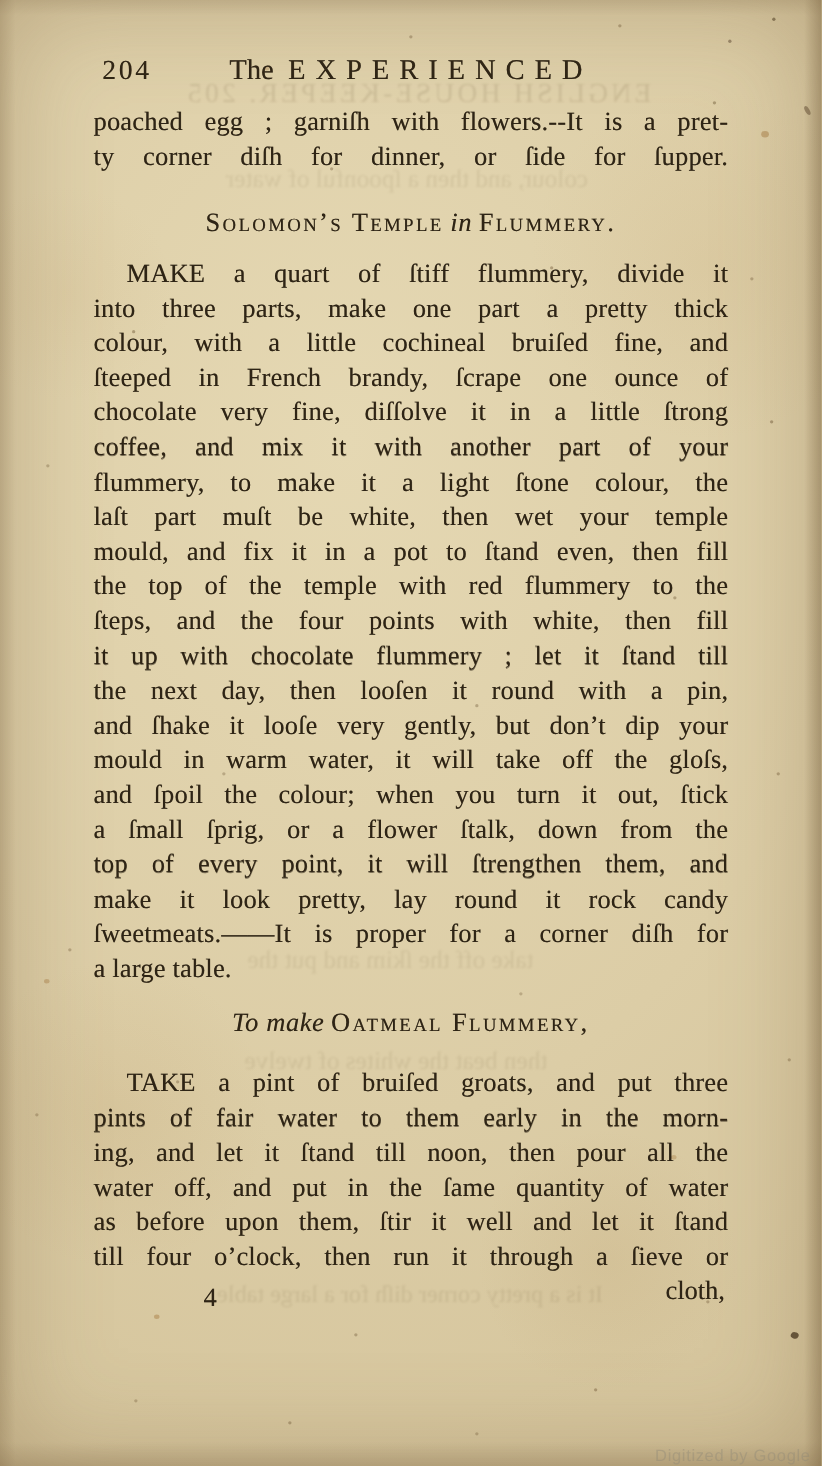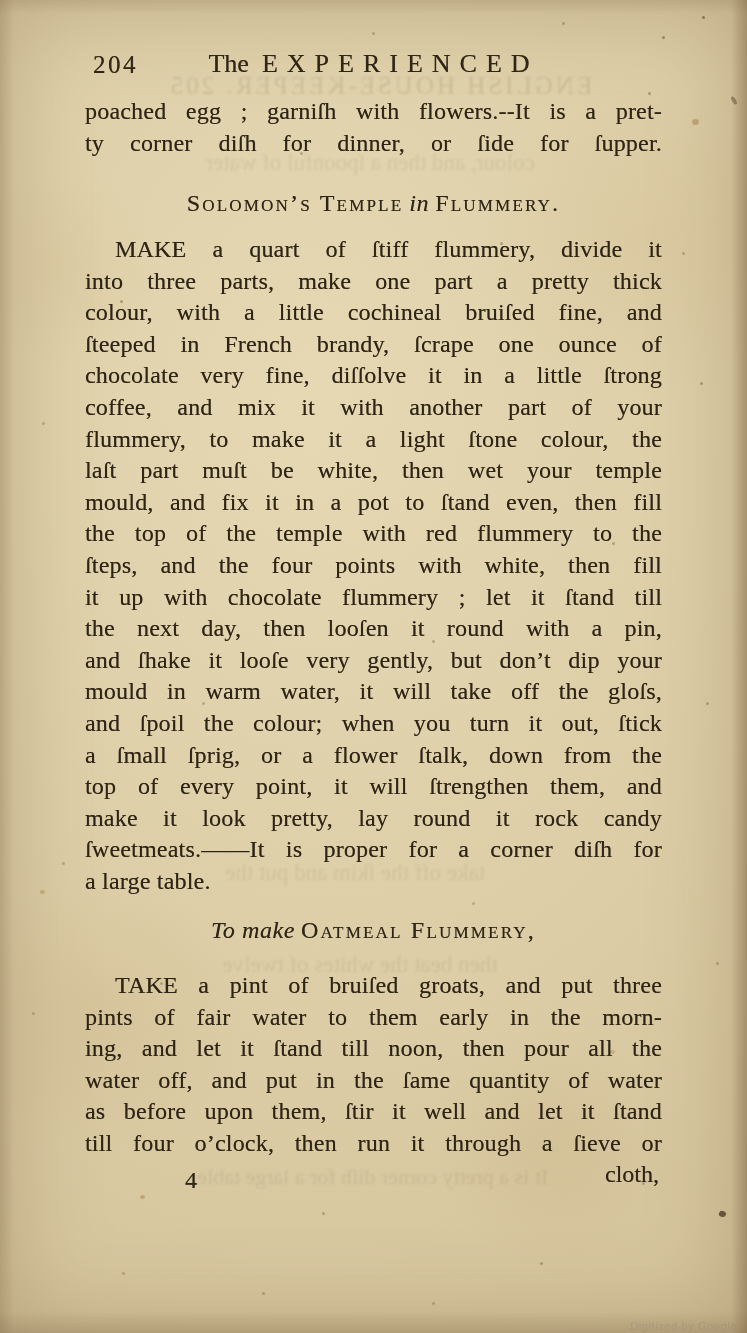--- a/index.html
+++ b/index.html
@@ -86,21 +86,21 @@
   .fox { position:absolute; top:0; left:0; width:5px; height:4px; border-radius:50%; z-index:3; background:transparent; pointer-events:none;
     box-shadow:
       693px 120px 0 1px rgba(156,105,45,.40), 140px 1195px 0 0 rgba(156,105,45,.38),
       40px 890px 0 0 rgba(156,105,45,.35), 610px 1050px 0 0 rgba(156,105,45,.30),
       240px 60px 0 0 rgba(156,105,45,.30);
   }
   .ink-spot { position:absolute; left:719px; top:1211px; width:7px; height:6px; border-radius:55% 45% 60% 40%; background:rgba(62,46,26,.75); transform:rotate(24deg); z-index:3; }
   .ink-spot2 { position:absolute; left:732px; top:96px; width:4px; height:9px; border-radius:50%; background:rgba(70,52,30,.45); transform:rotate(-30deg); z-index:3; }
 
   
-  .watermark { position:absolute; right:10px; bottom:1px; z-index:7; font-family:"Liberation Sans", sans-serif; font-size:11px; color:#8e8877; opacity:.40; letter-spacing:.6px; }
+  .watermark { position:absolute; right:10px; bottom:1px; z-index:7; font-family:"Liberation Sans", sans-serif; font-size:15px; color:#8e8877; opacity:.40; letter-spacing:.6px; }
 </style>
 </head>
 <body>
 
 <div class="page">
   <div class="mottle"></div>
 
   <div class="ghost ghost-header">ENGLISH HOUSE-KEEPER. 205</div>
   <div class="ghost ghost-intro">colour, and then a ſpoonful of water</div>
   <div class="ghost ghost-mid1">take off the ſkim and put the</div>

